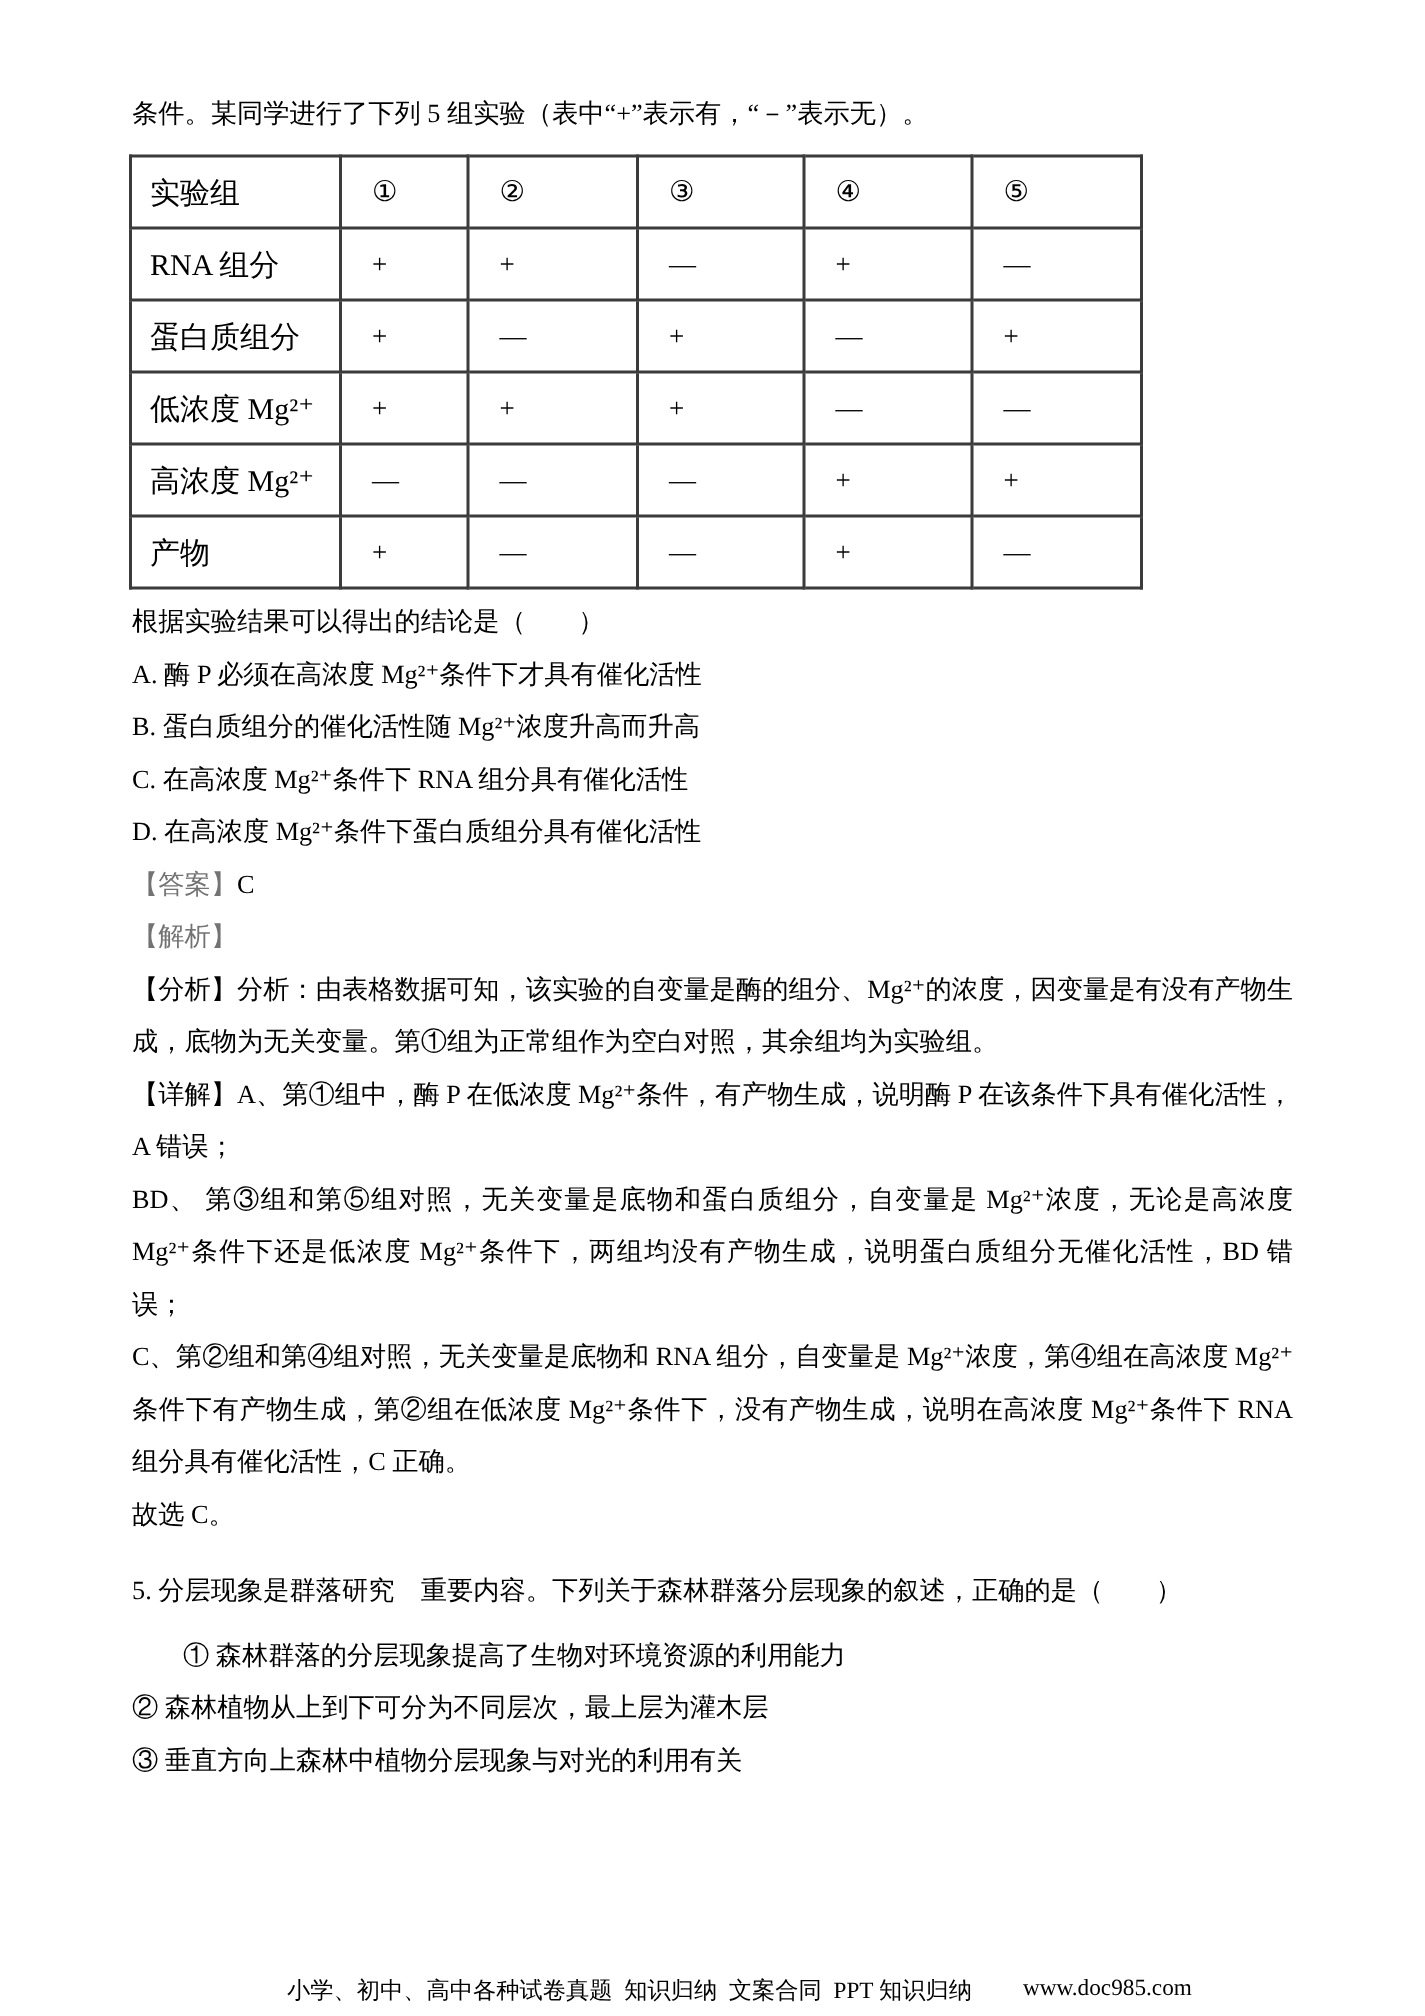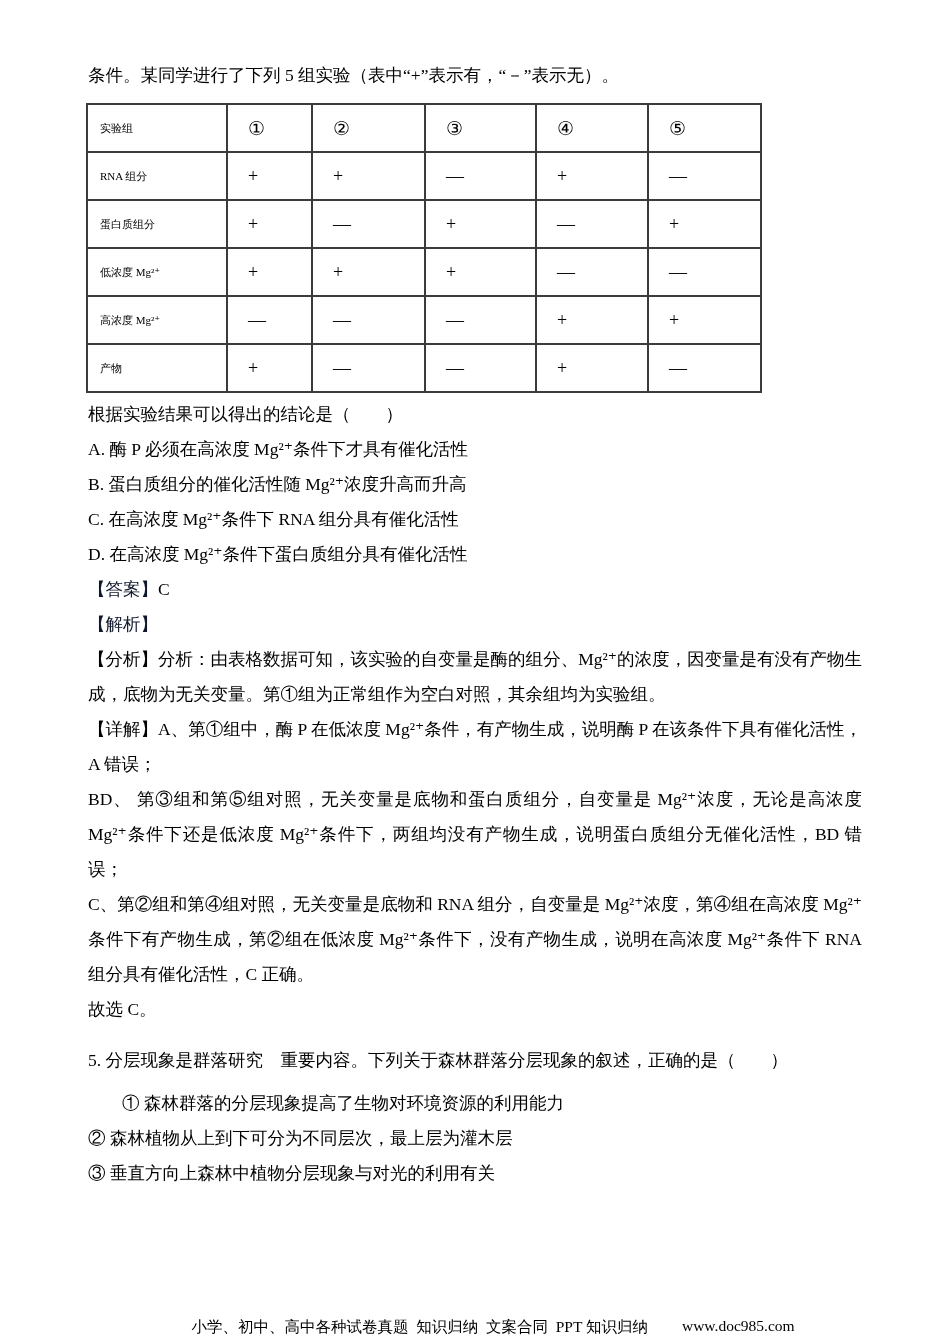--- a/index.html
+++ b/index.html
@@ -6,33 +6,33 @@
   body {
     width:950px; height:1344px;
     background:#ffffff;
     color:#000;
     font-family:"Liberation Serif","DejaVu Serif",serif;
     position:relative;
     overflow:hidden;
   }
   .page { padding:58px 88px 0 88px; }
   p { margin:0; font-size:17.5px; line-height:35px; text-align:justify; }
-  .blue { color:#0f172a; }
+  .blue { color:#737373; }
 
   table.exp-table {
     border-collapse:collapse;
     table-layout:fixed;
     margin:10px 0 4px -2px;
   }
   table.exp-table td {
     border:2px solid #3b3b3b;
     height:46px;
     vertical-align:middle;
     padding:0 4px 0 12px;
-    font-size:11px;
+    font-size:20px;
     background:#fff;
     overflow:hidden;
     white-space:nowrap;
   }
   table.exp-table td.num  { font-size:19px; padding-left:20px; }
   table.exp-table td.sign { font-size:18px; padding-left:20px; }
 
   .q5   { margin-top:16px; }
   .item1{ margin-top:8px;margin-left:34px; }
 

